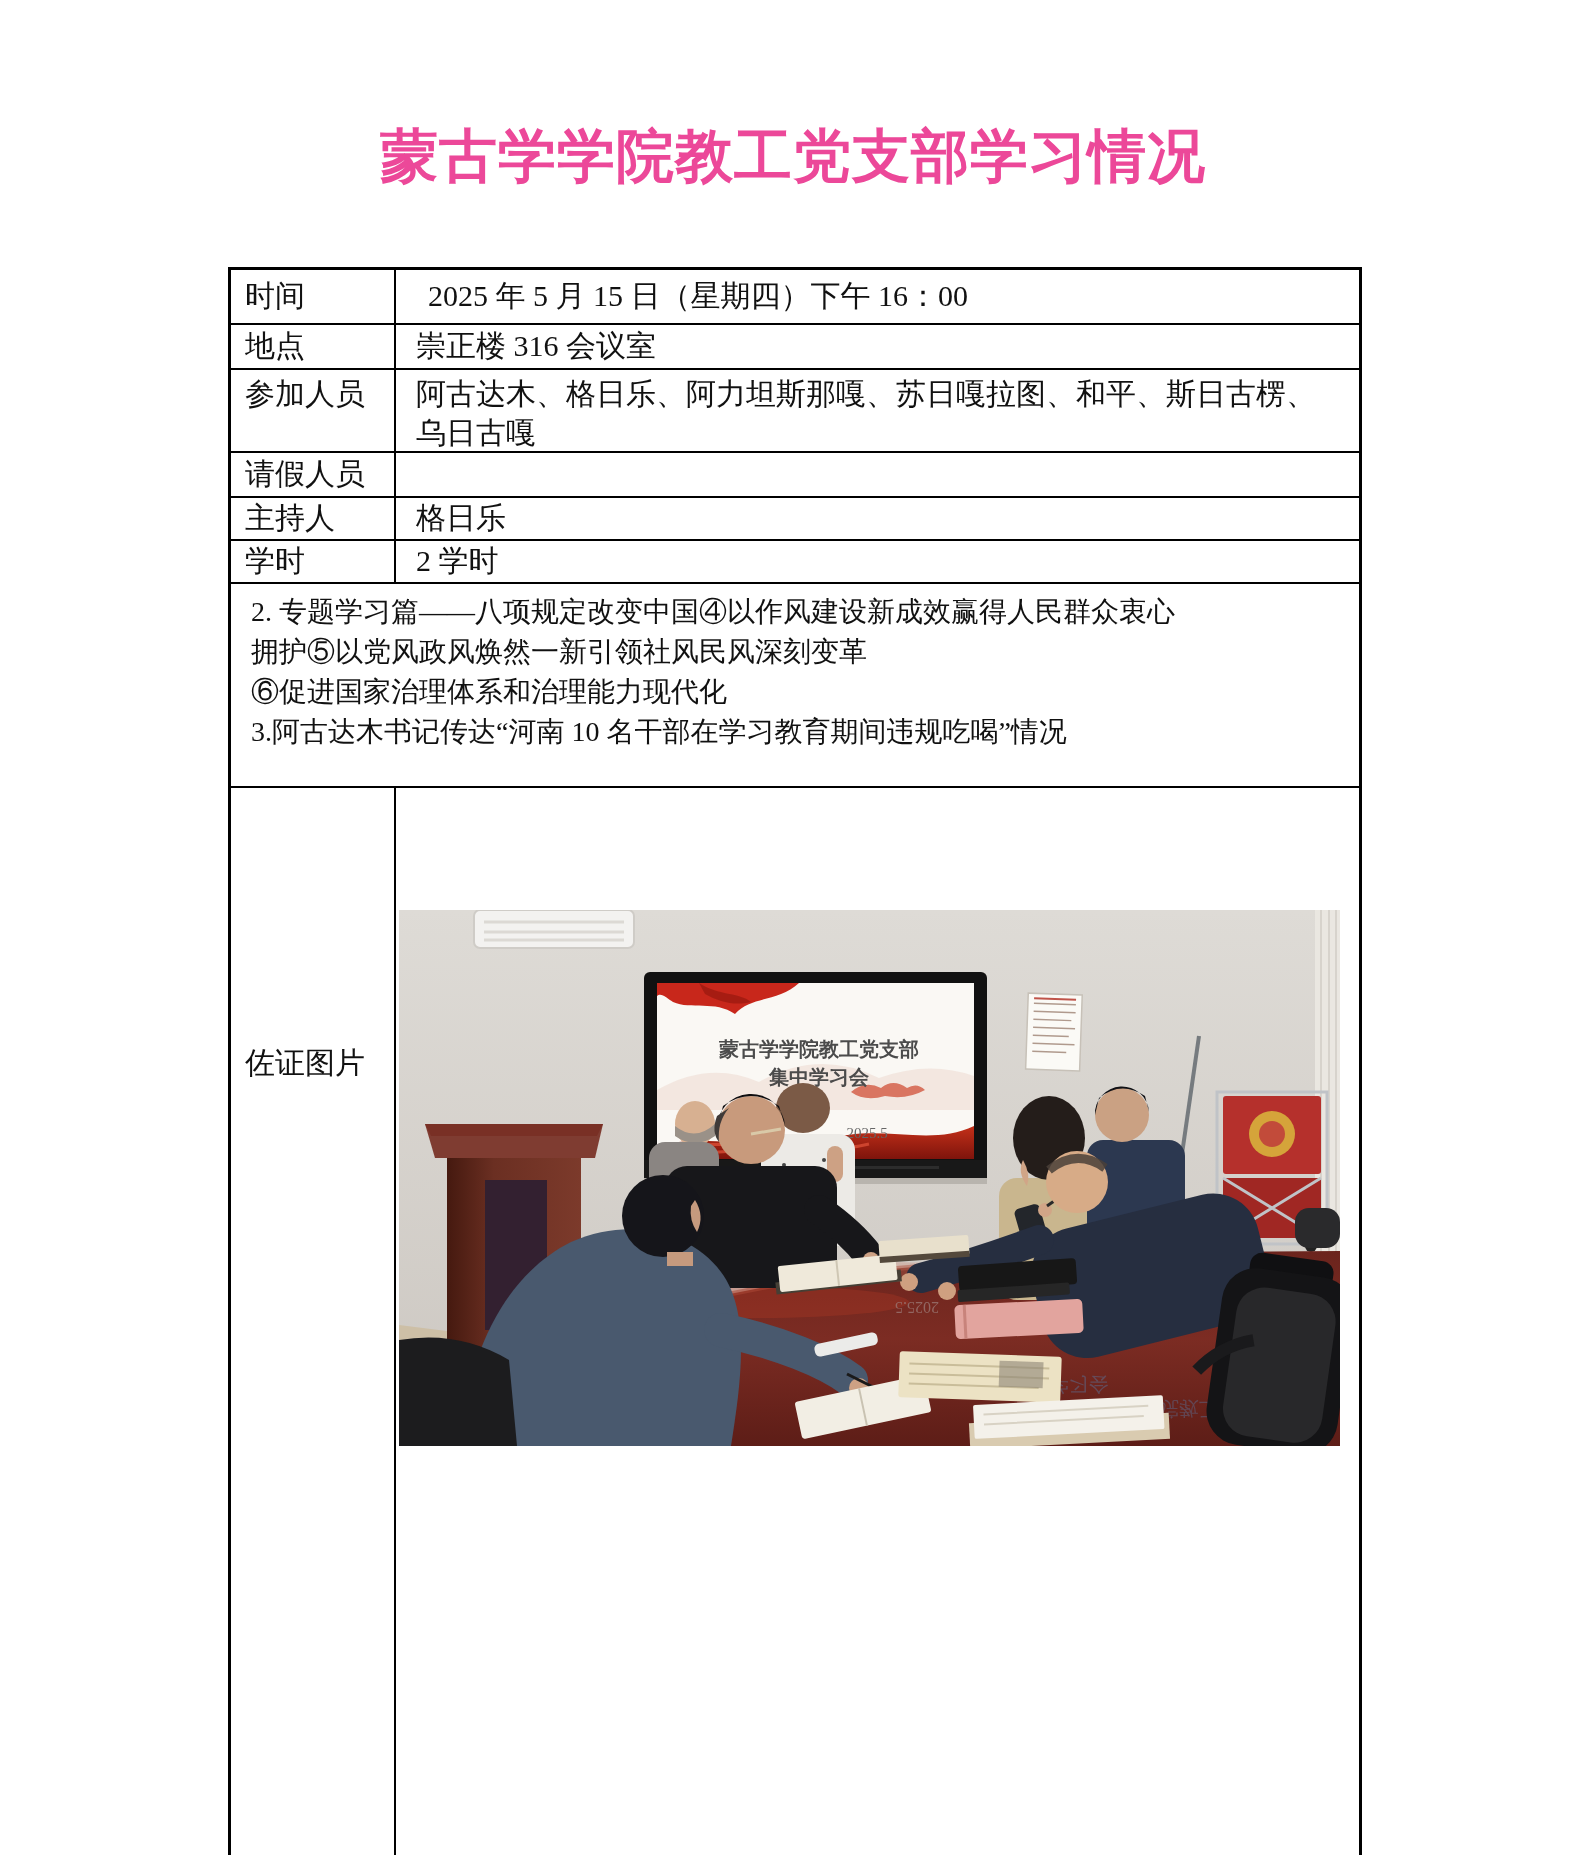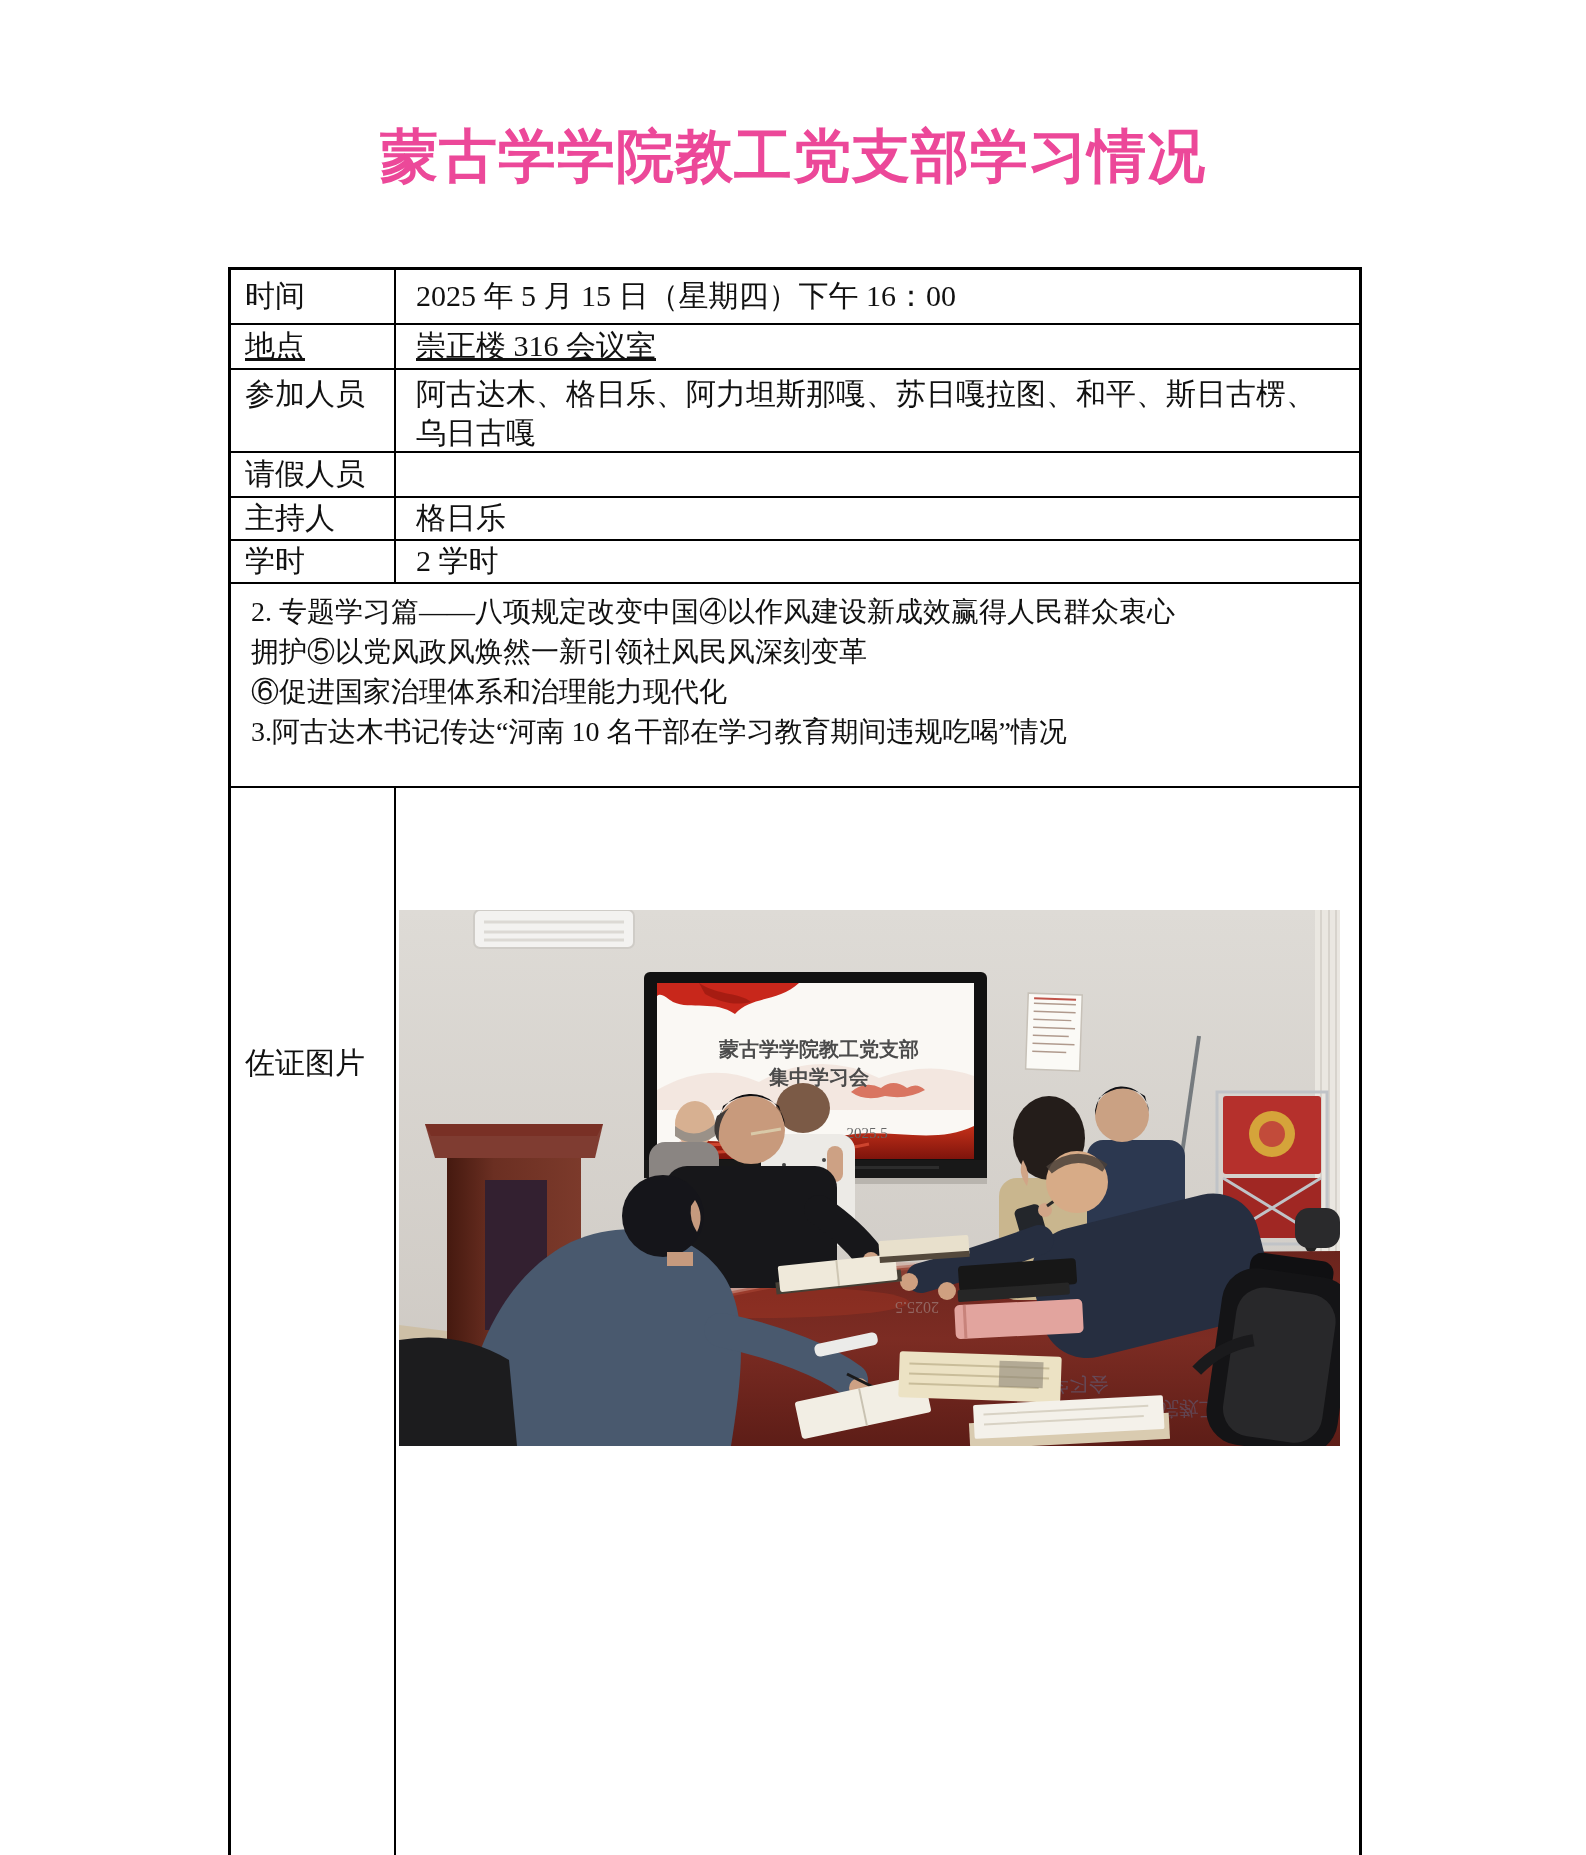--- a/index.html
+++ b/index.html
@@ -32,21 +32,21 @@
     display:flex; align-items:center;
     font-size:30px;
   }
   .val {
     flex:1 1 auto;
     padding-left:20px; padding-right:6px;
     display:flex; align-items:center;
     font-size:30px;
     overflow:hidden;
   }
-  .r0 { height:55px; } .r1 { height:45px;text-decoration:underline; } .r2 { height:83px; }
+  .r0 { height:55px;gap:12px; } .r1 { height:45px; } .r2 { height:83px; }
   .r3 { height:45px;text-align:right; } .r4 { height:43px; } .r5 { height:43px; }
   .r6 { height:204px; } .r7 { height:1188px;text-align:center; }
   .top-align { align-items:flex-start; }
   .r2 .lab { padding-top:4px; }
   .r2 .val { flex-direction:column; align-items:flex-start; justify-content:flex-start; padding-top:4px; }
   .r2 .val div { line-height:39px; white-space:nowrap; }
   .r6 .lab { padding-top:10px; }
   .r6 .val { flex-direction:column; align-items:flex-start; justify-content:flex-start; padding-top:8px; font-size:28px; }
   .r6 .val div { line-height:40px; white-space:nowrap; }
   .r7 .lab { padding-top:255px; }

